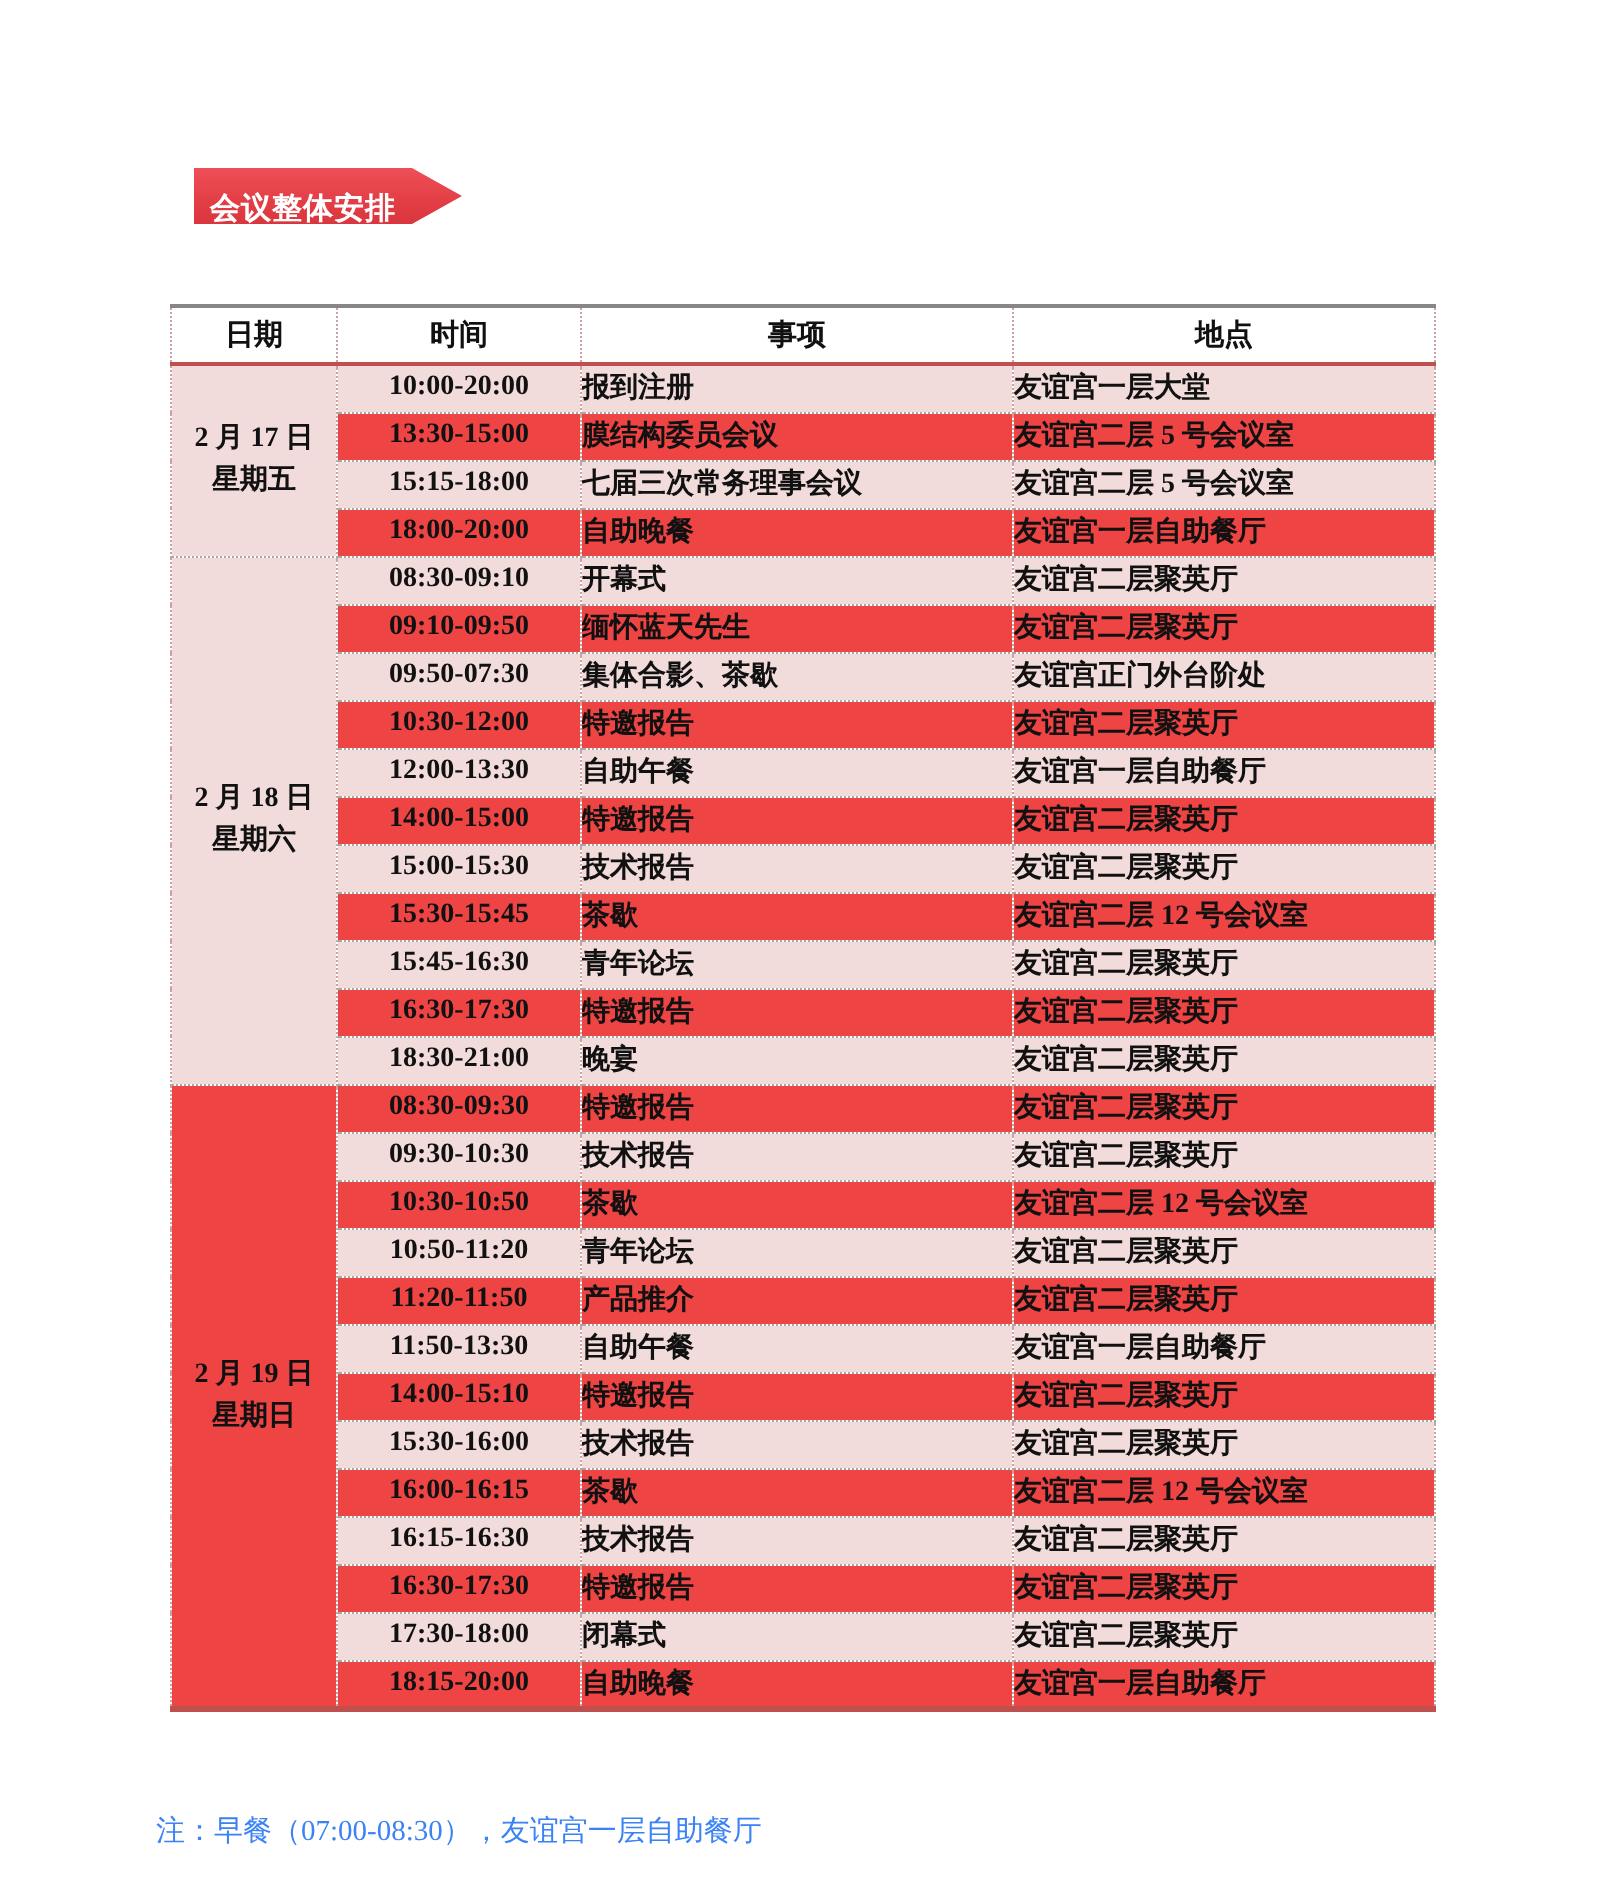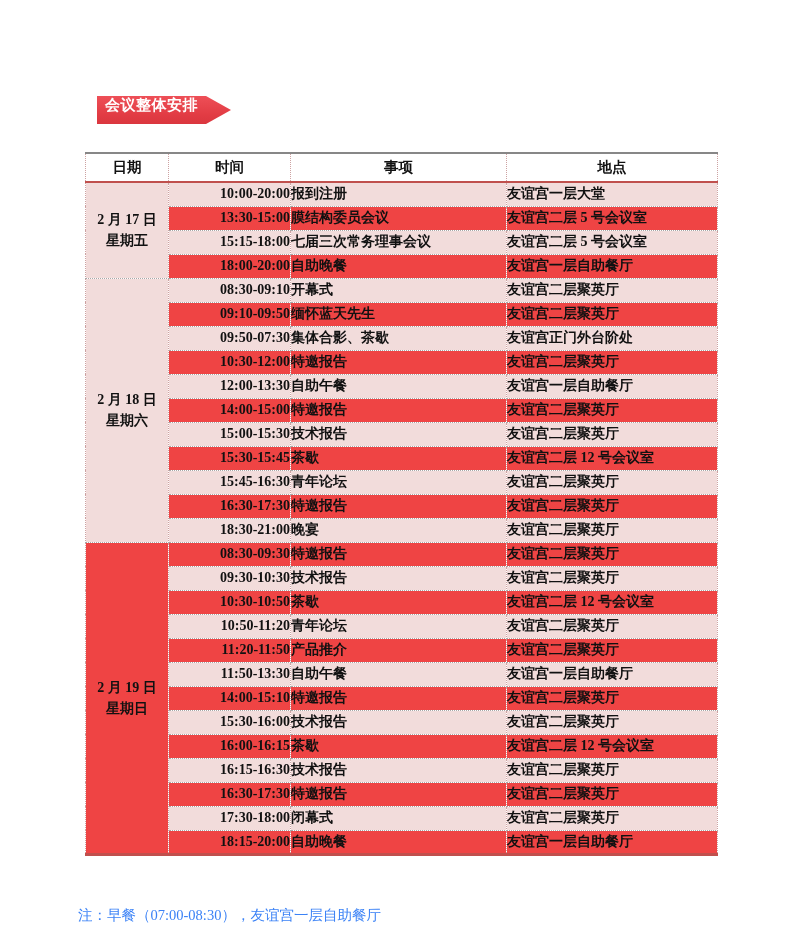--- a/index.html
+++ b/index.html
@@ -8,25 +8,25 @@
     width: 800px; height: 944px;
     background: #ffffff;
     position: relative;
     overflow: hidden;
     font-family: "Liberation Serif", "DejaVu Serif", serif;
     color: #111111;
   }
 
   
   .badge {
-    position: absolute; left: 97px; top: 96px;
+    position: absolute; left: 97px; top: 84px;
     width: 134px; height: 41px;
     background: linear-gradient(180deg, #ee4f57 0%, var(--badge-red, #e23c44) 45%, #cf2e38 100%);
     clip-path: polygon(0 0, 109px 0, 134px 14px, 109px 28px, 0 28px);
-    display: flex; align-items: flex-start;
+    display: flex; align-items: center;
   }
   .badge-label {
     width: 109px; text-align: center;
     color: #ffffff; font-weight: bold; font-size: 15px;
     letter-spacing: 0.5px;
     font-family: "Liberation Sans", "DejaVu Sans", sans-serif;
   }
 
   
   table.schedule {
@@ -54,21 +54,21 @@
     border-left: 1px dotted #cda2a2; border-right: 1px dotted #cda2a2;
     padding: 0;
     white-space: nowrap; overflow: hidden;
   }
   tr.pink td  { background: var(--pink, #f2dcdb); }
   tr.white td { background: #ef4444; }
   td.date-cell {
     background: var(--pink, #f2dcdb);
     text-align: center; line-height: 21px; font-size: 14px;
   }
-  td.time-cell { text-align: right; }
+  td.time-cell { text-align: center; }
   td.item-cell { text-align: left; }
   td.location-cell { text-align: left; }
 
   
   .note {
     position: absolute; left: 78px; top: 906px;
     font-size: 14.5px; font-weight: normal; color: #3b82f6;
   }
 </style>
 </head>

